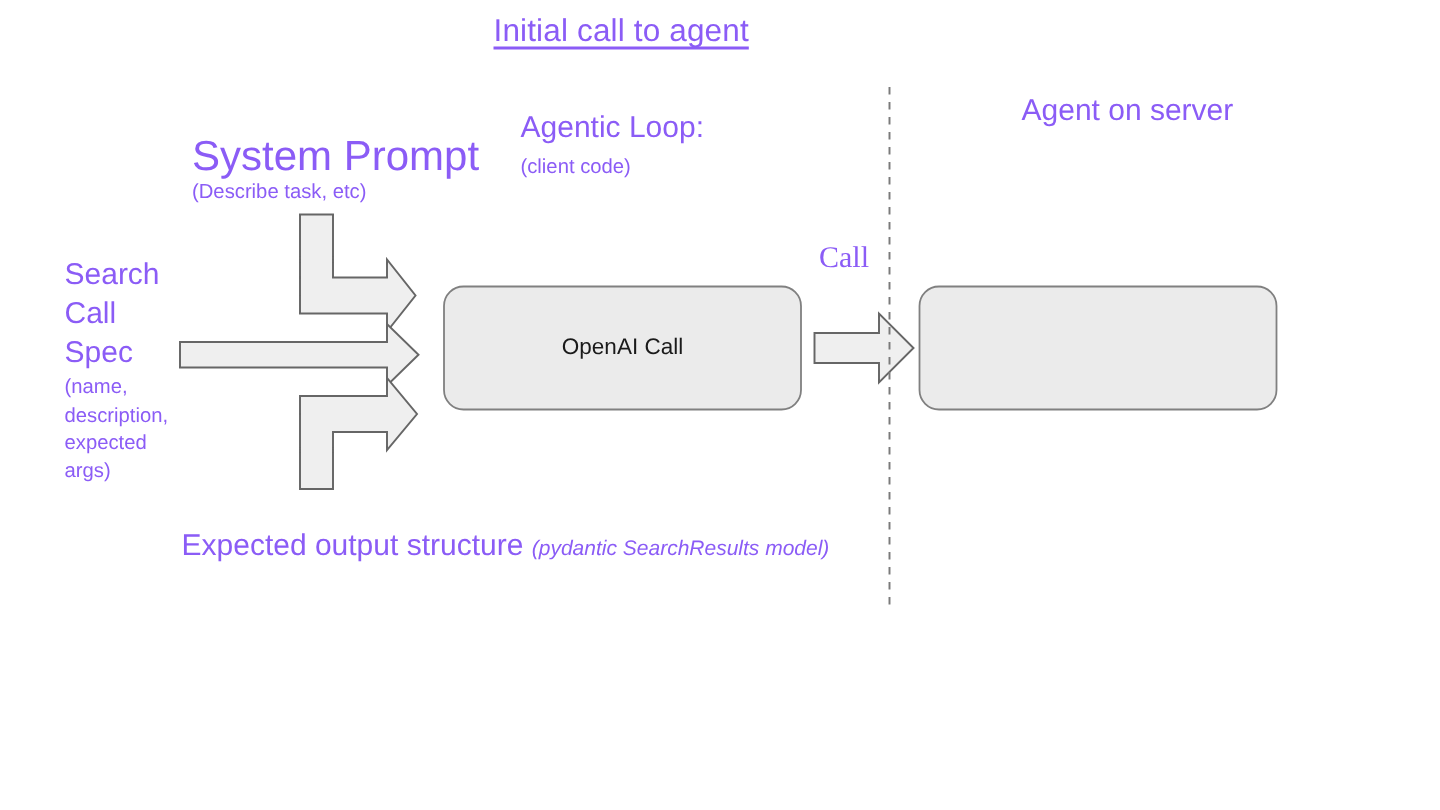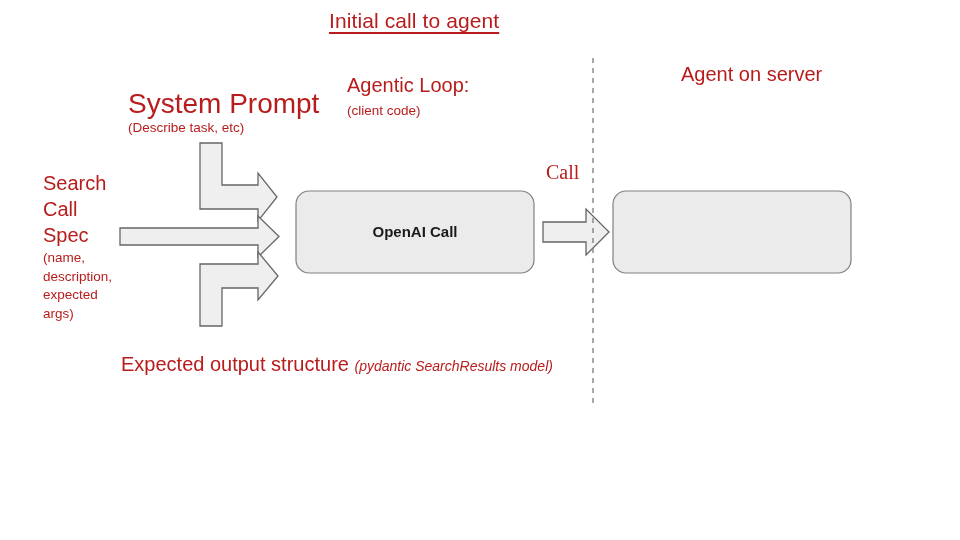--- a/index.html
+++ b/index.html
@@ -21,21 +21,21 @@
     width: 960px;
     height: 540px;
   }
   .svg-layer {
     position: absolute;
     left: 0;
     top: 0;
     width: 960px;
     height: 540px;
   }
-  .txt { position: absolute; color: #b91c1c; white-space: pre; }
+  .txt { position: absolute; color: #8b5cf6; white-space: pre; }
 
   
   #diagram-title {
     left: 329px;
     top: 8px;
     font-size: 21px;
     line-height: 26px;
     text-decoration: underline;
     text-underline-offset: 4px;
     letter-spacing: 0.1px;
@@ -120,21 +120,20 @@
     text-align: center;
     font-size: 15px;
     line-height: 21px;
     color: #1a1a1a;
     white-space: pre-line;
   }
   #openai-call-text {
     left: 296px;
     top: 221px;
     width: 238px;
-    font-weight: bold;
   }
   #openai-model-text {
     left: 613px;
     top: 211px;
     width: 238px;
   }
 </style>
 </head>
 <body>
 

